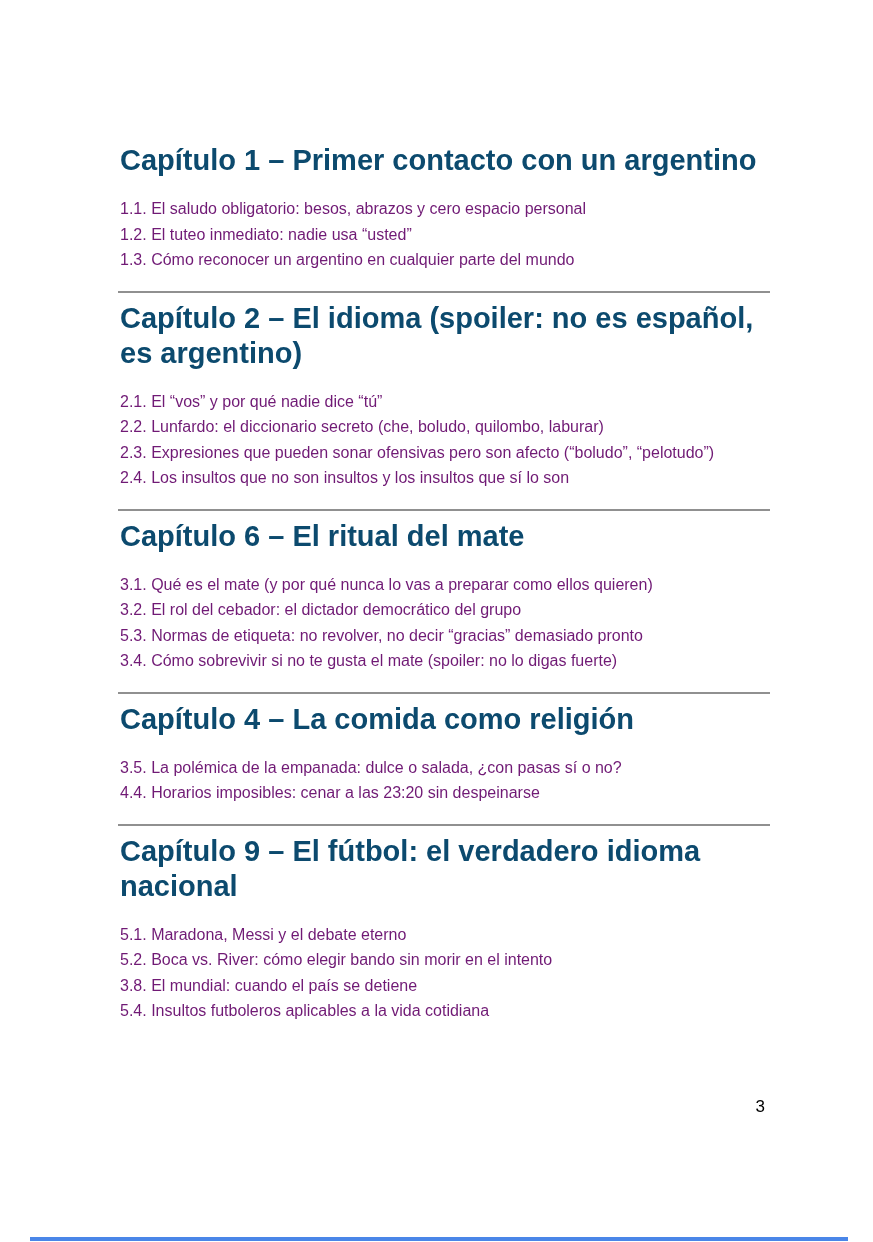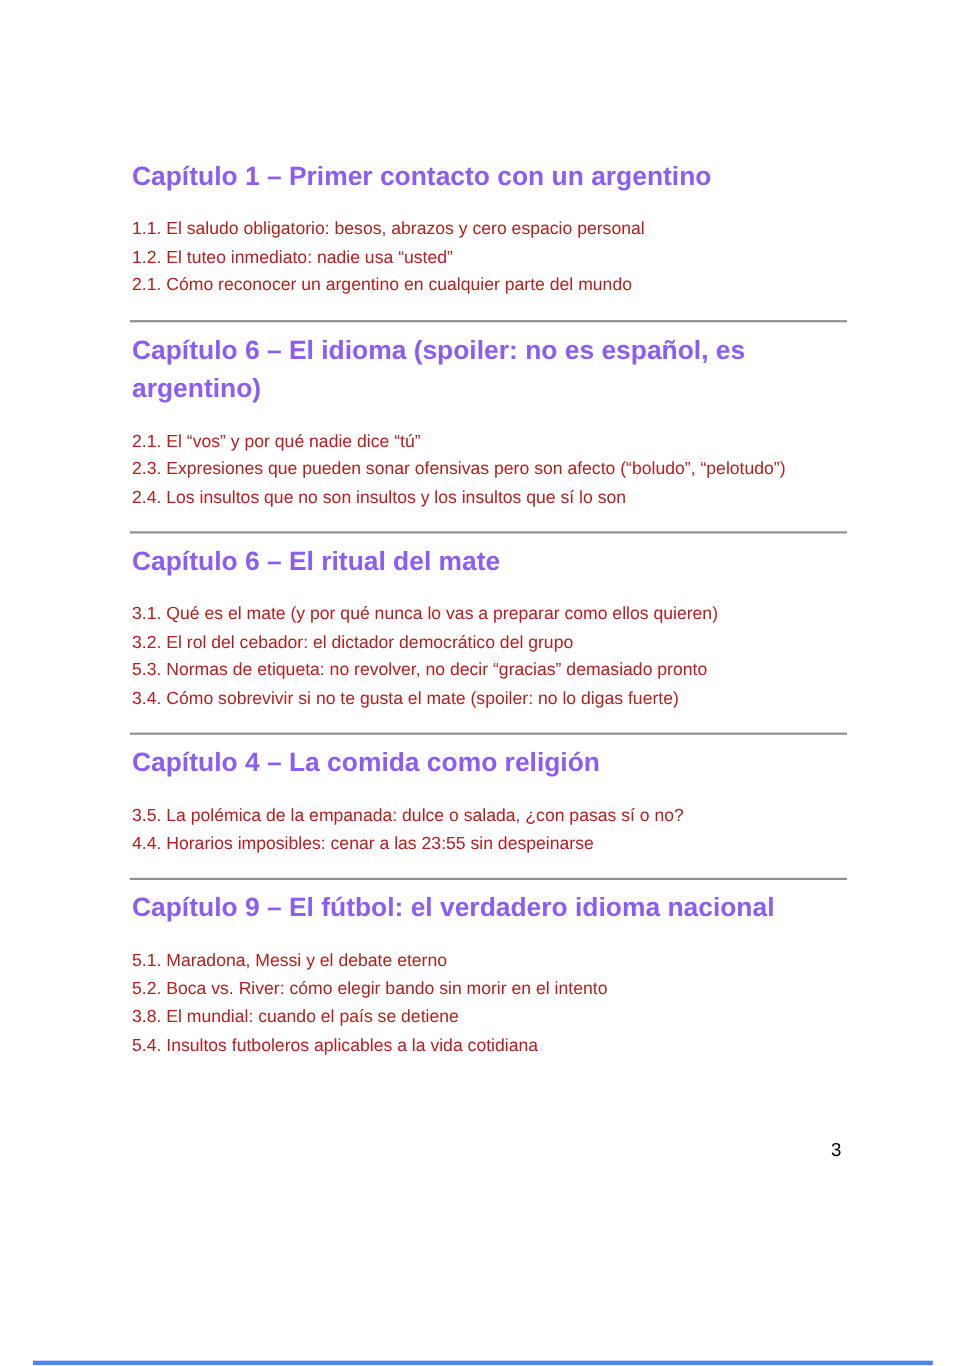--- a/index.html
+++ b/index.html
@@ -12,33 +12,33 @@
     font-family: "Liberation Sans", "DejaVu Sans", sans-serif;
     color: #000000;
   }
   .content {
     position: absolute;
     left: 120px;
     top: 143px;
     width: 650px;
   }
   .chapter-title {
-    font-size: 24px;
+    font-size: 29px;
     line-height: 35px;
     font-weight: bold;
     margin: 0 -18px 18px 0; 
-    color: #8b5cf6;
+    color: #0c4a6e;
   }
   .item-list {
     list-style: none;
     margin: 0;
     padding: 0;
     font-size: 16px;
     line-height: 25.5px;
-    color: #b91c1c;
+    color: #701a75;
   }
   .divider {
     border: none;
     height: 2px;
     background: #909090;
     margin: 18px 0 8px -2px;
   }
   .page-number {
     margin-top: 70px;
     text-align: right;
@@ -60,30 +60,31 @@
 <body>
 
 <div class="page">
   <main class="content">
 
     <section>
       <h1 class="chapter-title">Capítulo 1 – Primer contacto con un argentino</h1>
       <ul class="item-list">
         <li>1.1. El saludo obligatorio: besos, abrazos y cero espacio personal</li>
         <li>1.2. El tuteo inmediato: nadie usa “usted”</li>
-        <li>2.1. Cómo reconocer un argentino en cualquier parte del mundo</li>
+        <li>1.3. Cómo reconocer un argentino en cualquier parte del mundo</li>
       </ul>
     </section>
 
     <hr class="divider">
 
     <section>
-      <h1 class="chapter-title">Capítulo 6 – El idioma (spoiler: no es español, es argentino)</h1>
+      <h1 class="chapter-title">Capítulo 2 – El idioma (spoiler: no es español, es argentino)</h1>
       <ul class="item-list">
         <li>2.1. El “vos” y por qué nadie dice “tú”</li>
+        <li>2.2. Lunfardo: el diccionario secreto (che, boludo, quilombo, laburar)</li>
         <li>2.3. Expresiones que pueden sonar ofensivas pero son afecto (“boludo”, “pelotudo”)</li>
         <li>2.4. Los insultos que no son insultos y los insultos que sí lo son</li>
       </ul>
     </section>
 
     <hr class="divider">
 
     <section>
       <h1 class="chapter-title">Capítulo 6 – El ritual del mate</h1>
       <ul class="item-list">
@@ -93,21 +94,21 @@
         <li>3.4. Cómo sobrevivir si no te gusta el mate (spoiler: no lo digas fuerte)</li>
       </ul>
     </section>
 
     <hr class="divider">
 
     <section>
       <h1 class="chapter-title">Capítulo 4 – La comida como religión</h1>
       <ul class="item-list">
         <li>3.5. La polémica de la empanada: dulce o salada, ¿con pasas sí o no?</li>
-        <li>4.4. Horarios imposibles: cenar a las 23:55 sin despeinarse</li>
+        <li>4.4. Horarios imposibles: cenar a las 23:20 sin despeinarse</li>
       </ul>
     </section>
 
     <hr class="divider">
 
     <section>
       <h1 class="chapter-title">Capítulo 9 – El fútbol: el verdadero idioma nacional</h1>
       <ul class="item-list">
         <li>5.1. Maradona, Messi y el debate eterno</li>
         <li>5.2. Boca vs. River: cómo elegir bando sin morir en el intento</li>

